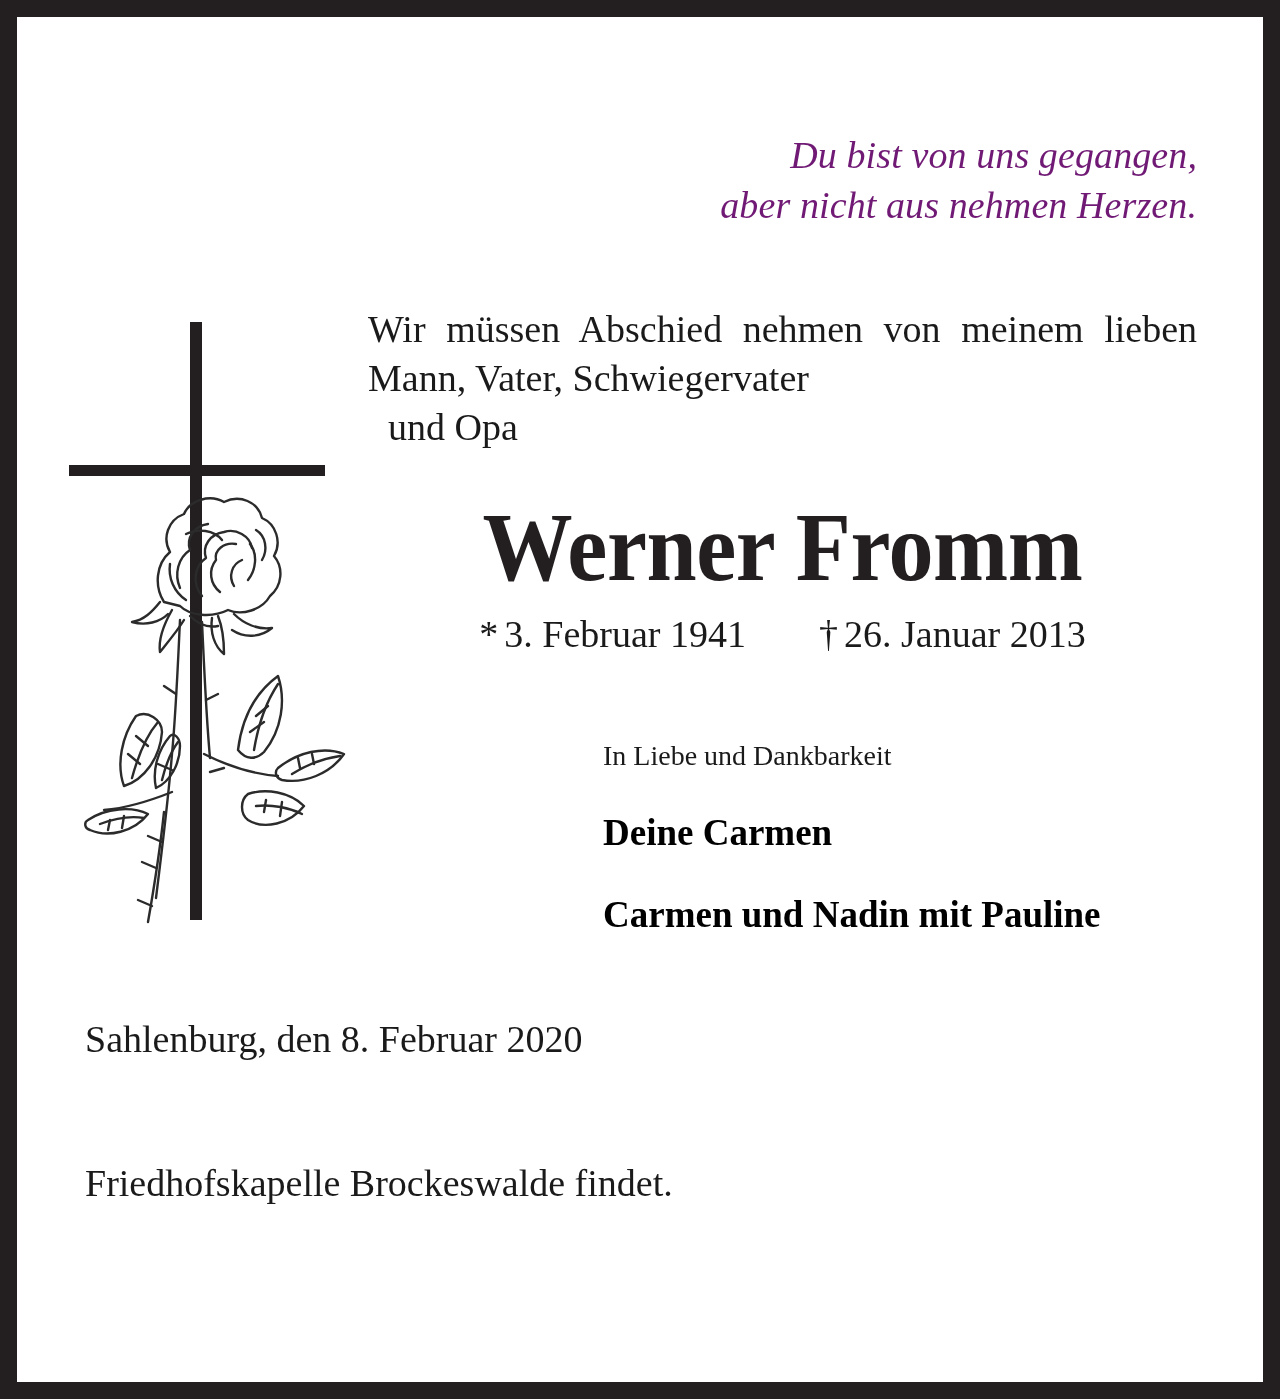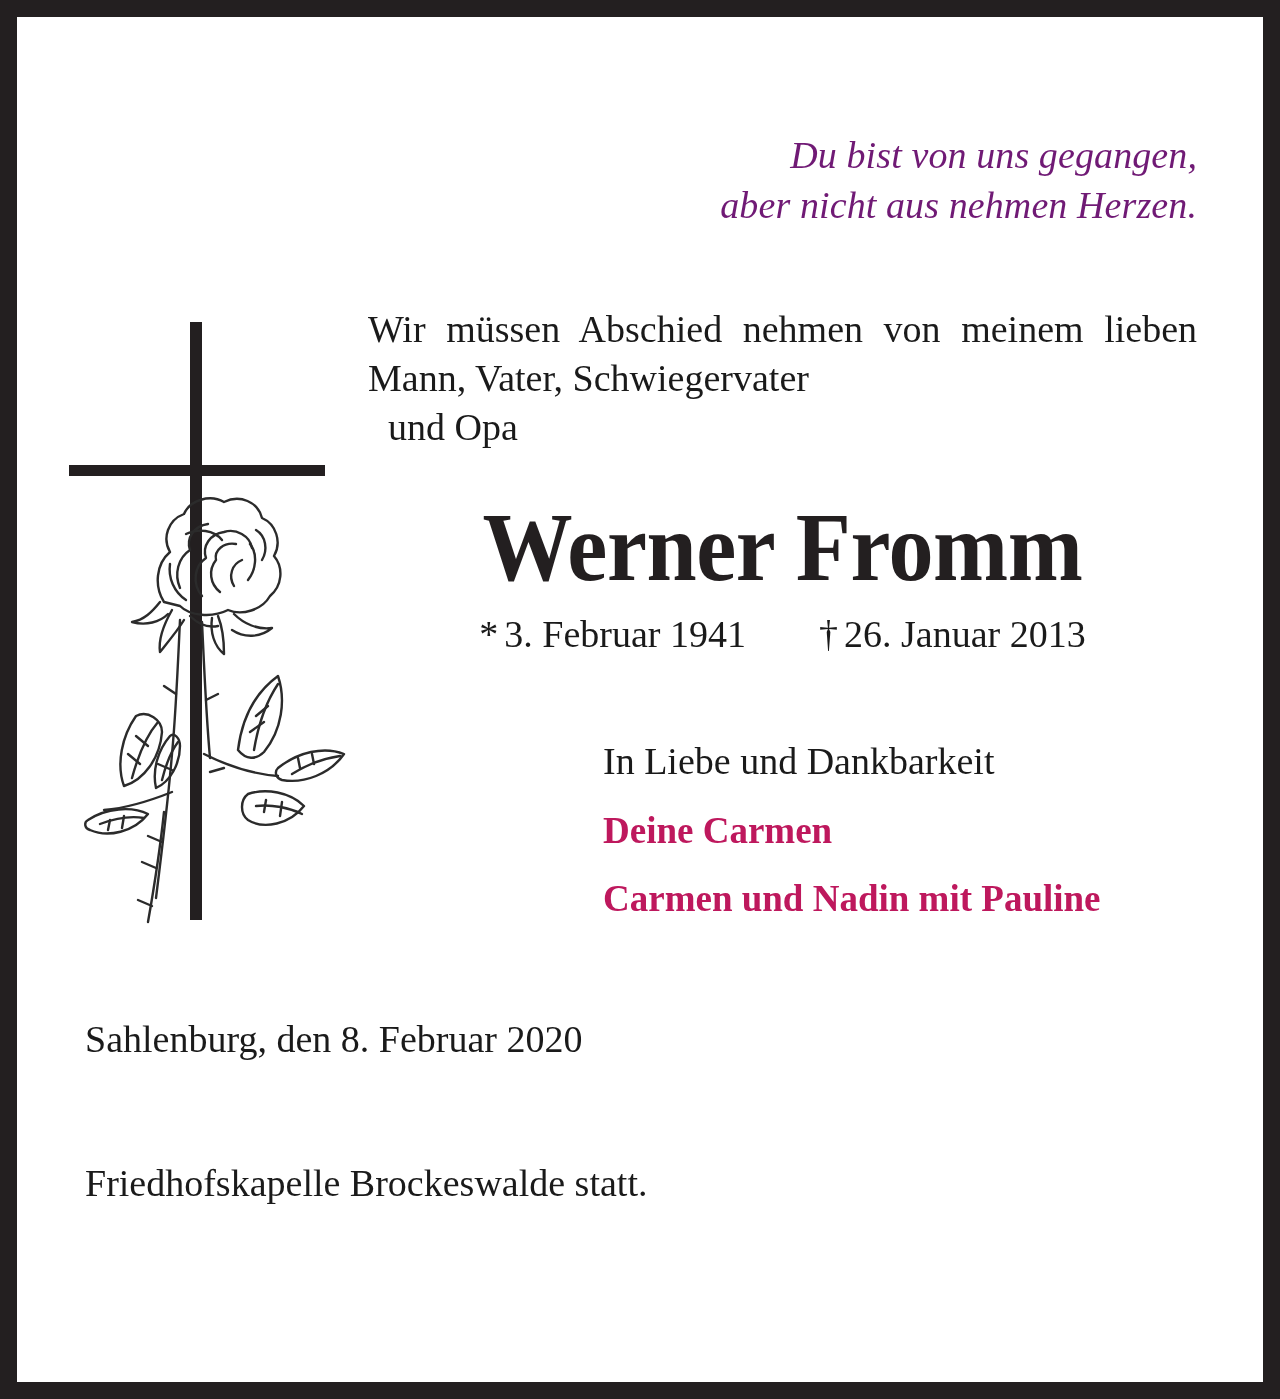--- a/index.html
+++ b/index.html
@@ -106,32 +106,32 @@
   .dates .sym { margin-right: 6px; }
 
   
   .signature {
     position: absolute;
     left: 586px;
     top: 722px;
     width: 600px;
   }
   .sig-intro {
-    font-size: 38px;
+    font-size: 28px;
     line-height: 1.2;
     color: #1a1a1a;
     white-space: nowrap;
   }
   .sig-name {
     font-size: 37px;
     font-weight: bold;
     line-height: 1.2;
-    color: #be185d;
-    white-space: nowrap;
-    margin-top: 24px;
+    color: #000000;
+    white-space: nowrap;
+    margin-top: 38px;
   }
 
   
   .place-date {
     position: absolute;
     left: 68px;
     top: 1000px;
     font-size: 38px;
     line-height: 1.2;
     color: #1a1a1a;
@@ -260,17 +260,17 @@
 
     <div class="signature">
       <div class="sig-intro">In Liebe und Dankbarkeit</div>
       <div class="sig-name">Deine Carmen</div>
       <div class="sig-name">Carmen und Nadin mit Pauline</div>
     </div>
 
     <div class="place-date">Sahlenburg, den 8. Februar 2020</div>
 
     <div class="ceremony">
-      <span class="last-line">Friedhofskapelle Brockeswalde statt.</span>
+      <span class="last-line">Friedhofskapelle Brockeswalde findet.</span>
     </div>
 
   </div>
 </div>
 
 </body></html>

